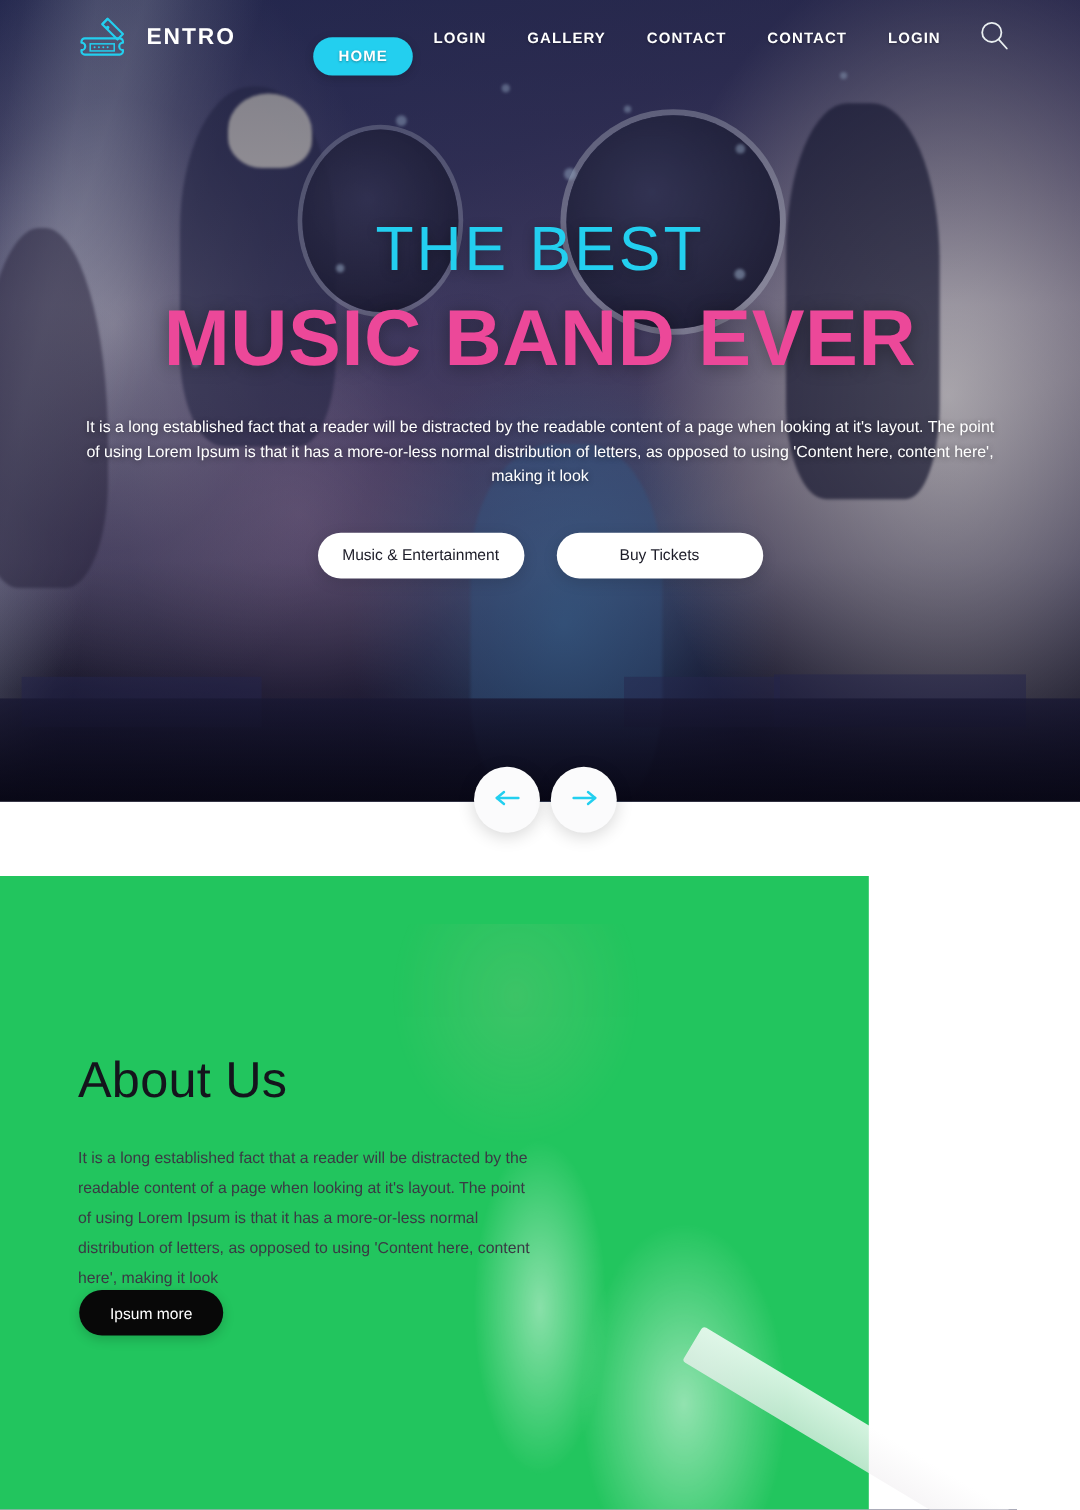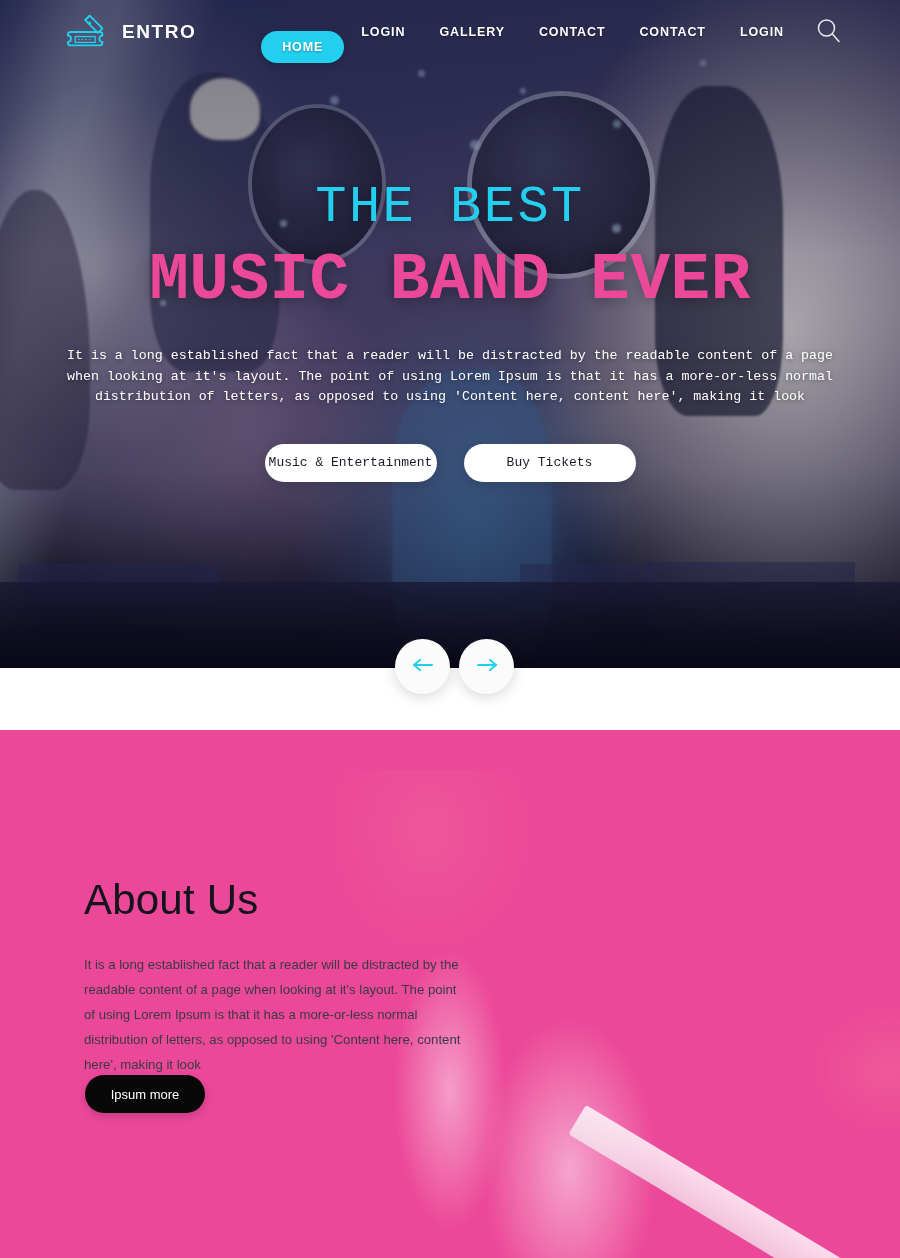--- a/index.html
+++ b/index.html
@@ -76,21 +76,21 @@
     text-shadow:0 1px 2px rgba(0,0,0,.35);
   }
   .nav-item.active {
     background:#23cfef; border-radius:18px; padding:9px 21px;
     box-shadow:0 2px 8px rgba(0,0,0,.18);
     margin-top:30px;
   }
   .search-btn { margin-left:14px; margin-right:48px; cursor:pointer; display:flex; align-items:center; }
 
   
-  .hero-content { position:absolute; inset:0; z-index:20; display:flex; flex-direction:column; align-items:center;font-family:Liberation Mono, monospace; }
+  .hero-content { position:absolute; inset:0; z-index:20; display:flex; flex-direction:column; align-items:center; }
   .title-top {
     margin-top:182px; color:#23cfef; font-size:52px; font-weight:300;
     letter-spacing:2.5px; line-height:1; text-shadow:0 2px 10px rgba(0,0,0,.28);
   }
   .title-main {
     margin-top:14px; color:#ec4899; font-size:66px; font-weight:700;
     letter-spacing:.5px; line-height:1; text-shadow:0 2px 14px rgba(0,0,0,.35);
   }
   .hero-desc {
     margin-top:32px; width:770px; text-align:center; color:#ffffff;
@@ -114,22 +114,22 @@
     width:55px; height:55px; border-radius:50%; background:#fbfbfc;
     display:flex; align-items:center; justify-content:center;
     box-shadow:0 3px 14px rgba(0,0,0,.16); cursor:pointer; border:none;
   }
 
   
   .white-band { width:900px; height:62px; background:#ffffff; }
 
   
   .about {
-    position:relative; width:900px; height:528px;
-    background:#ec4899; overflow:hidden;padding-left:19px;
+    position:relative; width:724px; height:528px;
+    background:#22c55e; overflow:hidden;
   }
   
   .about-watermark {
     position:absolute; left:250px; top:40px; width:700px; height:490px;
     opacity:.55; pointer-events:none;
     background:
       radial-gradient(ellipse 150px 180px at 180px 60px, rgba(255,190,170,.22), rgba(255,190,170,0) 70%),
       radial-gradient(ellipse 110px 90px at 640px 300px, rgba(255,175,150,.30), rgba(255,175,150,0) 72%),
       radial-gradient(ellipse 120px 210px at 320px 400px, rgba(255,255,255,.92), rgba(255,255,255,0) 72%),
       radial-gradient(ellipse 80px 200px at 200px 320px, rgba(255,255,255,.85), rgba(255,255,255,0) 70%);

